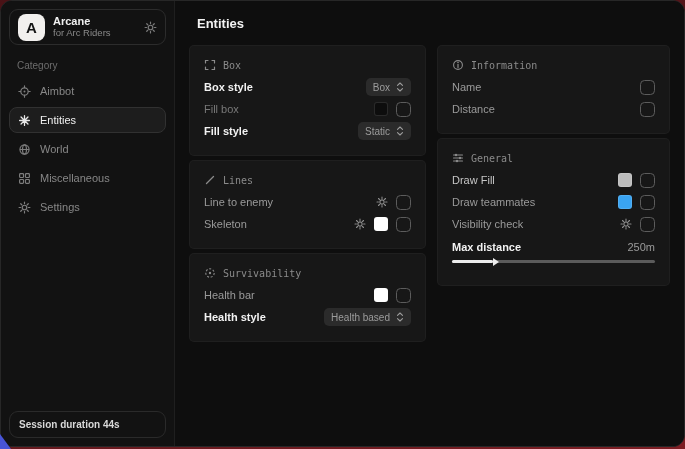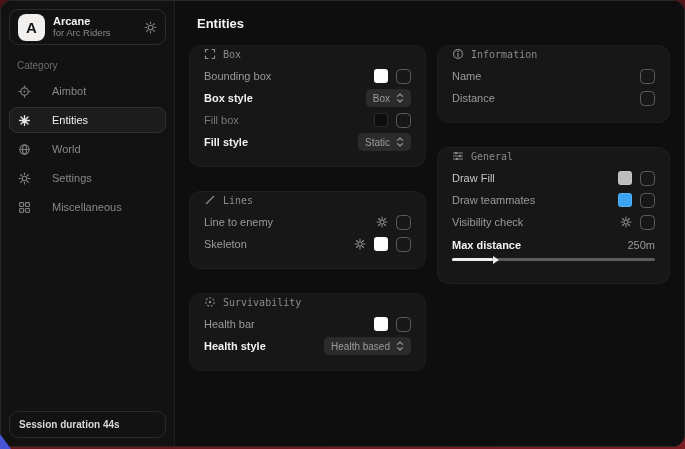--- a/index.html
+++ b/index.html
@@ -28,21 +28,21 @@
     width:27px;height:27px;background:#f2f0ee;border-radius:8px;
     color:#141414;font-weight:bold;font-size:15px;
     display:flex;align-items:center;justify-content:center;flex:none;
   }
   .logo-text{line-height:1.15;}
   .logo-name{font-size:11px;font-weight:bold;color:#f0f0f0;}
   .logo-sub{font-size:9.5px;color:#8a8a8a;}
   .logo-gear{margin-left:auto;color:#7a7a7a;display:flex;}
   .category-label{font-size:10px;color:#6d6d6d;margin:15px 8px 7px 8px;}
   .nav-item{
-    height:26px;display:flex;align-items:center;gap:21px;
+    height:26px;display:flex;align-items:center;gap:9px;
     padding:0 8px;margin-bottom:3px;border-radius:8px;
     color:#878787;font-size:11px;cursor:default;border:1px solid transparent;
     box-sizing:border-box;
   }
   .nav-item .nav-icon{display:flex;color:#7d7d7d;}
   .nav-item.selected{
     background:#1d1d1d;border:1px solid #313131;color:#f0f0f0;
   }
   .nav-item.selected .nav-icon{color:#e8e8e8;}
   .sidebar-footer{
@@ -52,21 +52,21 @@
   .footer-line1{font-family:"DejaVu Sans Mono", monospace;font-size:9.5px;color:#8d8d8d;}
   .footer-line2{font-size:10px;font-weight:bold;color:#d8d8d8;margin-top:1px;}
   
   .main{flex:1;background:#0e0e0e;padding:13px 14px;box-sizing:border-box;}
   .main-title{font-size:13px;font-weight:bold;color:#f3f3f3;margin:2px 0 14px 8px;}
   .columns{display:flex;gap:11px;align-items:flex-start;}
   .col-left{width:237px;min-width:237px;}
   .col-right{flex:1;}
   .card{
     background:#171717;border:1px solid rgba(255,255,255,0.035);
-    border-radius:12px;padding:0 14px 13px 14px;margin-bottom:24px;
+    border-radius:5px;padding:11px 14px 13px 14px;margin-bottom:4px;
     box-sizing:border-box;
   }
   .section-header{
     display:flex;align-items:center;gap:7px;color:#8b8b8b;
     font-family:"DejaVu Sans Mono", monospace;font-size:10px;margin:2px 0 5px 0;
   }
   .section-header .sec-icon{display:flex;color:#8b8b8b;}
   .row{display:flex;align-items:center;justify-content:space-between;height:22px;}
   .row-label{font-size:11px;color:#9a9a9a;}
   .row-label.bright{color:#f2f2f2;font-weight:bold;}
@@ -159,41 +159,41 @@
               <path d="M1.8 6h8.4"></path>
             </g>
           </svg>
       </span>
       <span>World</span>
     </div>
 
     <div class="nav-item">
       <span class="nav-icon">
         <svg width="13" height="13" viewBox="0 0 12 12">
-            <g fill="none" stroke="currentColor" stroke-width="1.1" stroke-linecap="round">
-              <circle cx="6" cy="6" r="2.1"></circle>
-              <path d="M6 1v1.4M6 9.6V11M1 6h1.4M9.6 6H11M2.5 2.5l1 1M8.5 8.5l1 1M9.5 2.5l-1 1M3.5 8.5l-1 1"></path>
-            </g>
-          </svg>
-      </span>
-      <span>Settings</span>
-    </div>
-
-    <div class="nav-item">
-      <span class="nav-icon">
-        <svg width="13" height="13" viewBox="0 0 12 12">
             <g fill="none" stroke="currentColor" stroke-width="1.1">
               <rect x="1.5" y="1.5" width="3.6" height="3.6" rx="0.8"></rect>
               <rect x="6.9" y="1.5" width="3.6" height="3.6" rx="0.8"></rect>
               <rect x="1.5" y="6.9" width="3.6" height="3.6" rx="0.8"></rect>
               <rect x="6.9" y="6.9" width="3.6" height="3.6" rx="0.8"></rect>
             </g>
           </svg>
       </span>
       <span>Miscellaneous</span>
+    </div>
+
+    <div class="nav-item">
+      <span class="nav-icon">
+        <svg width="13" height="13" viewBox="0 0 12 12">
+            <g fill="none" stroke="currentColor" stroke-width="1.1" stroke-linecap="round">
+              <circle cx="6" cy="6" r="2.1"></circle>
+              <path d="M6 1v1.4M6 9.6V11M1 6h1.4M9.6 6H11M2.5 2.5l1 1M8.5 8.5l1 1M9.5 2.5l-1 1M3.5 8.5l-1 1"></path>
+            </g>
+          </svg>
+      </span>
+      <span>Settings</span>
     </div>
 
     <div class="sidebar-footer">
       <div class="footer-line2">Session duration 44s</div>
     </div>
   </div>
 
   <div class="main">
     <div class="main-title">Entities</div>
 
@@ -204,27 +204,20 @@
         <div class="card">
           <div class="section-header">
             <span class="sec-icon">
               <svg width="12" height="12" viewBox="0 0 12 12">
                   <g fill="none" stroke="currentColor" stroke-width="1.2" stroke-linecap="round">
                     <path d="M1.5 4V1.5H4M8 1.5h2.5V4M10.5 8v2.5H8M4 10.5H1.5V8"></path>
                   </g>
                 </svg>
             </span>
             <span>Box</span>
-          </div>
-          <div class="row">
-            <span class="row-label">Bounding box</span>
-            <span class="controls">
-              <span class="swatch" style="background: rgb(255, 255, 255);"></span>
-              <span class="checkbox"></span>
-            </span>
           </div>
           <div class="row">
             <span class="row-label bright">Box style</span>
             <span class="select">
               <span>Box</span>
               <span class="chev">
                 <svg width="8" height="10" viewBox="0 0 8 10">
                     <g fill="none" stroke="currentColor" stroke-width="1.1" stroke-linecap="round" stroke-linejoin="round">
                       <path d="M1.5 3.4L4 1l2.5 2.4M1.5 6.6L4 9l2.5-2.4"></path>
                     </g>

